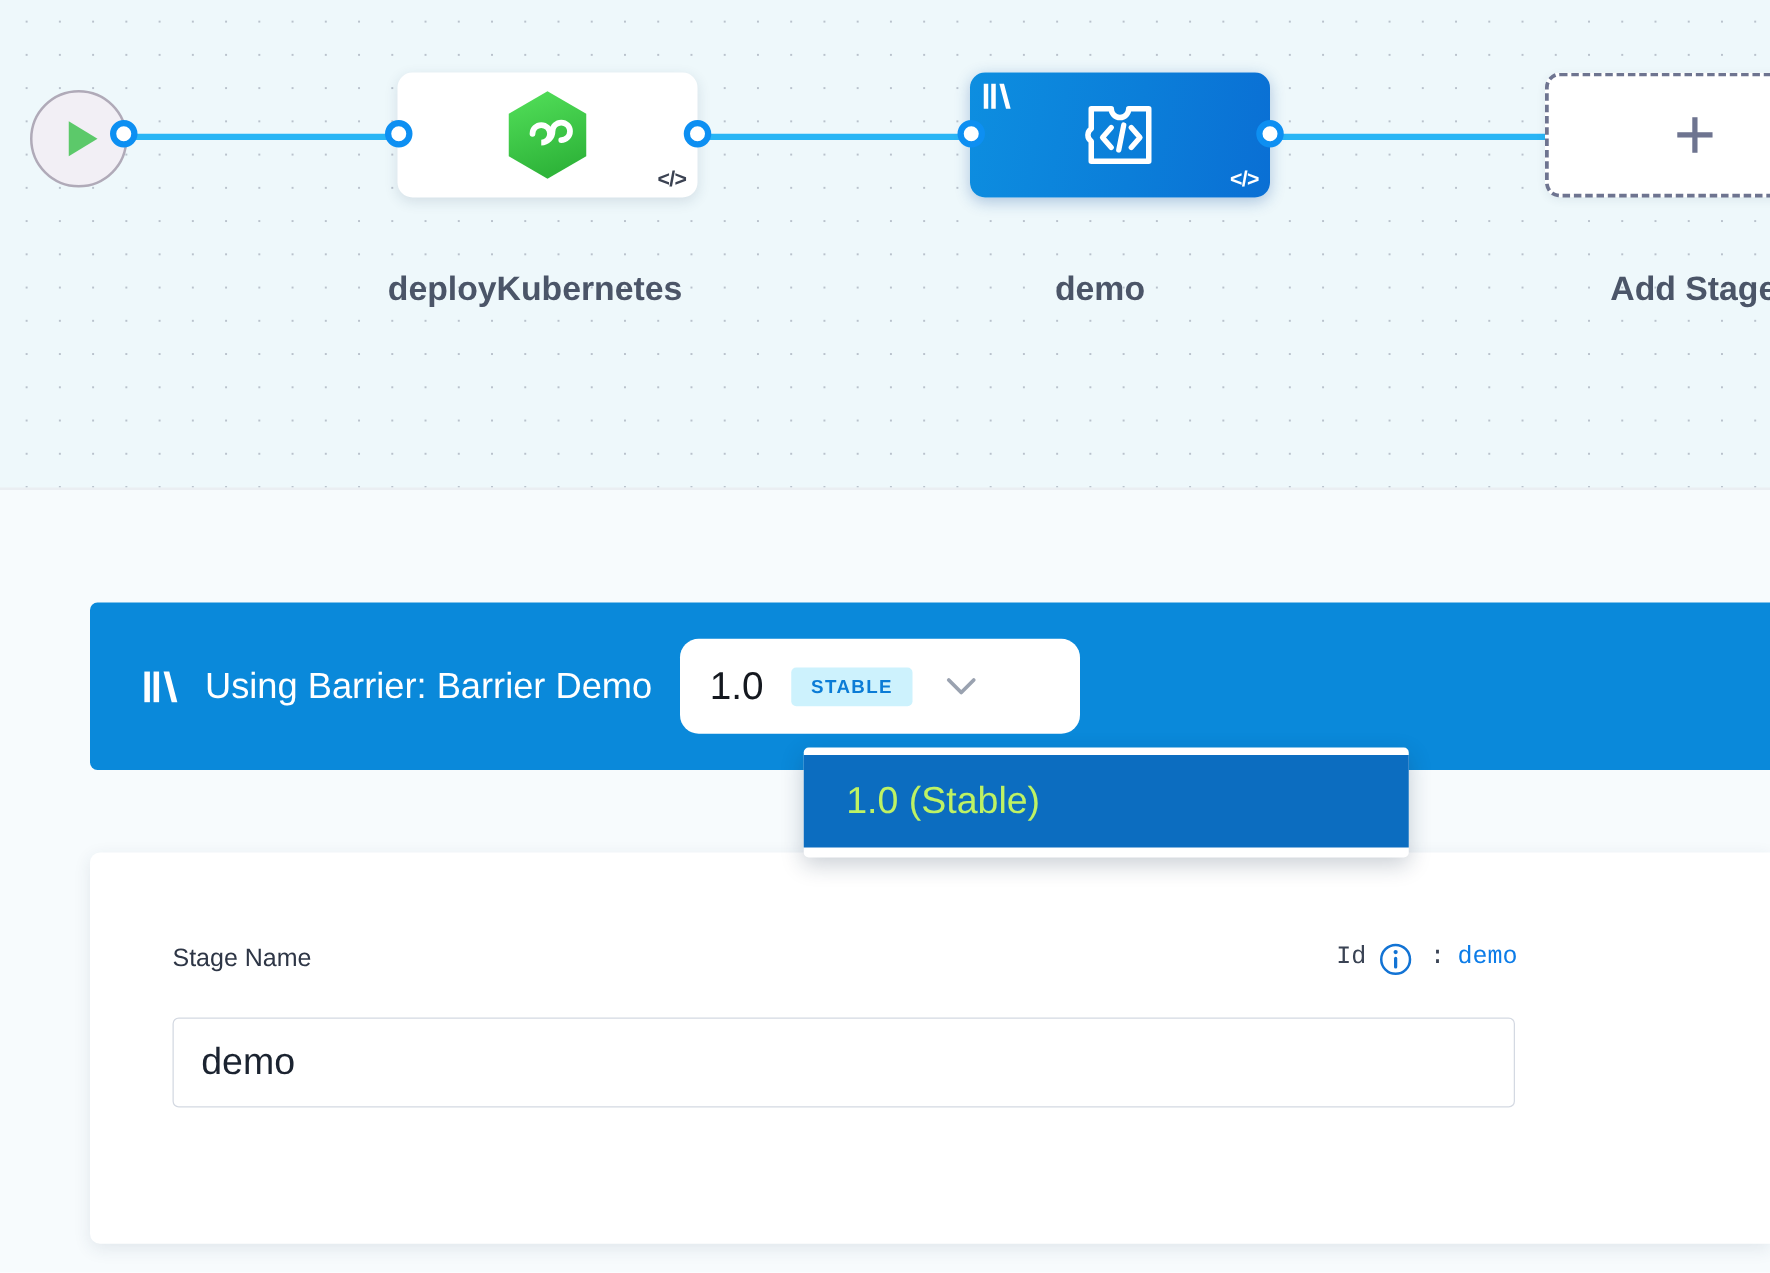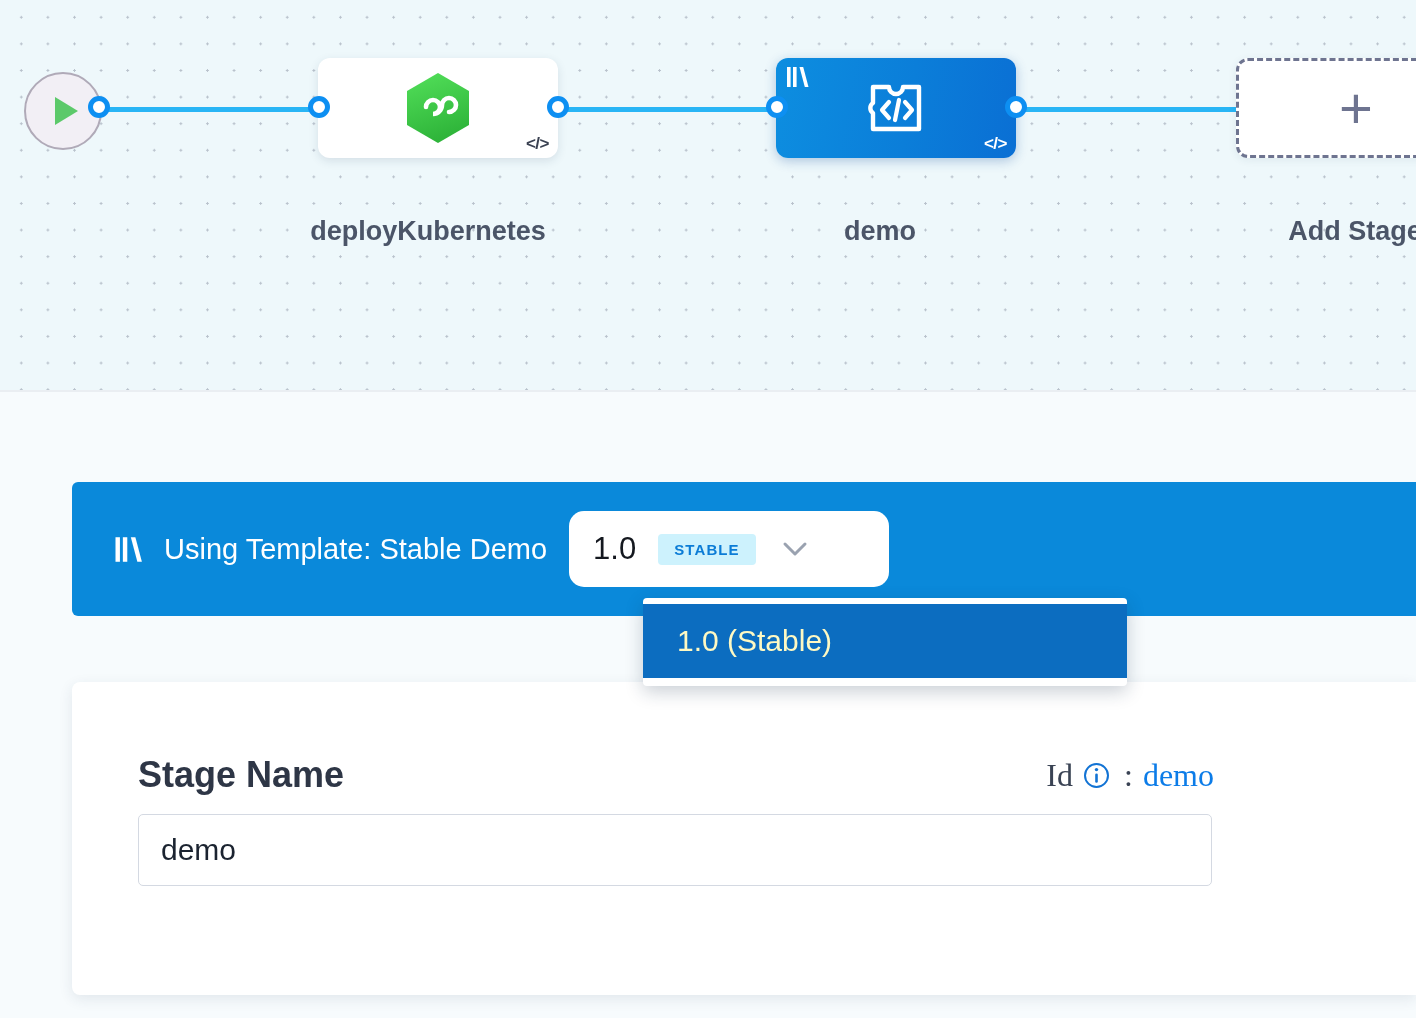--- a/index.html
+++ b/index.html
@@ -205,21 +205,21 @@
     top: 598px;
     width: 484px;
     background: #ffffff;
     border-radius: 4px;
     box-shadow: 0 6px 18px rgba(20,40,70,0.22);
     padding: 6px 0 8px 0;
     z-index: 9;
   }
   .version-option {
     background: #0c6dc0;
-    color: #fef9c3;
+    color: #bef264;
     font-size: 30px;
     padding: 20px 34px;
     cursor: pointer;
     font-family: "Liberation Sans", sans-serif;
   }
 
   
   .detail-card {
     position: absolute;
     left: 72px;
@@ -236,32 +236,31 @@
     position: absolute;
     left: 66px;
     top: 72px;
     width: 1076px;
     display: flex;
     align-items: center;
     justify-content: space-between;
   }
 
   .field-label {
-    font-size: 36px;
-    font-weight: 700;
+    font-size: 20px;
+    font-weight: 400;
     color: #2e3646;
     font-family: "Liberation Sans", sans-serif;
   }
 
   .id-line {
     display: flex;
-    align-items: center;
-    font-size: 32px;
+    font-size: 20px;
     color: #3a4354;
-    font-family: Liberation Serif, serif;
+    font-family: Liberation Mono, monospace;
   }
   .info-circle {
     width: 27px;
     height: 27px;
     margin: 0 8px 0 10px;
   }
   .id-colon { margin: 0 10px 0 6px; color: #3a4354; }
   .id-value { color: #0c7ce8; }
 
   .name-input {
@@ -342,21 +341,21 @@
       <span>Add Stage</span>
     </div>
   </div>
 
   <div class="tmpl-bar">
     <svg class="tmpl-bar-icon" viewBox="0 0 24 22">
       <rect x="1" y="1" width="3.6" height="20" fill="#ffffff"></rect>
       <rect x="7" y="1" width="3.6" height="20" fill="#ffffff"></rect>
       <polygon points="13.5,1 17.2,1 22.5,21 18.8,21" fill="#ffffff"></polygon>
     </svg>
-    <span class="tmpl-bar-text">Using Template: Stable Demo</span>
+    <span class="tmpl-bar-text">Using Barrier: Barrier Demo</span>
 
     <div class="version-select">
       <span class="version-num">1.0</span>
       <span class="stable-badge">STABLE</span>
       <svg class="chev" viewBox="0 0 26 16">
         <path d="M3 3 L13 13 L23 3" fill="none" stroke="#9aa2b0" stroke-width="3" stroke-linecap="round" stroke-linejoin="round"></path>
       </svg>
     </div>
   </div>
 

